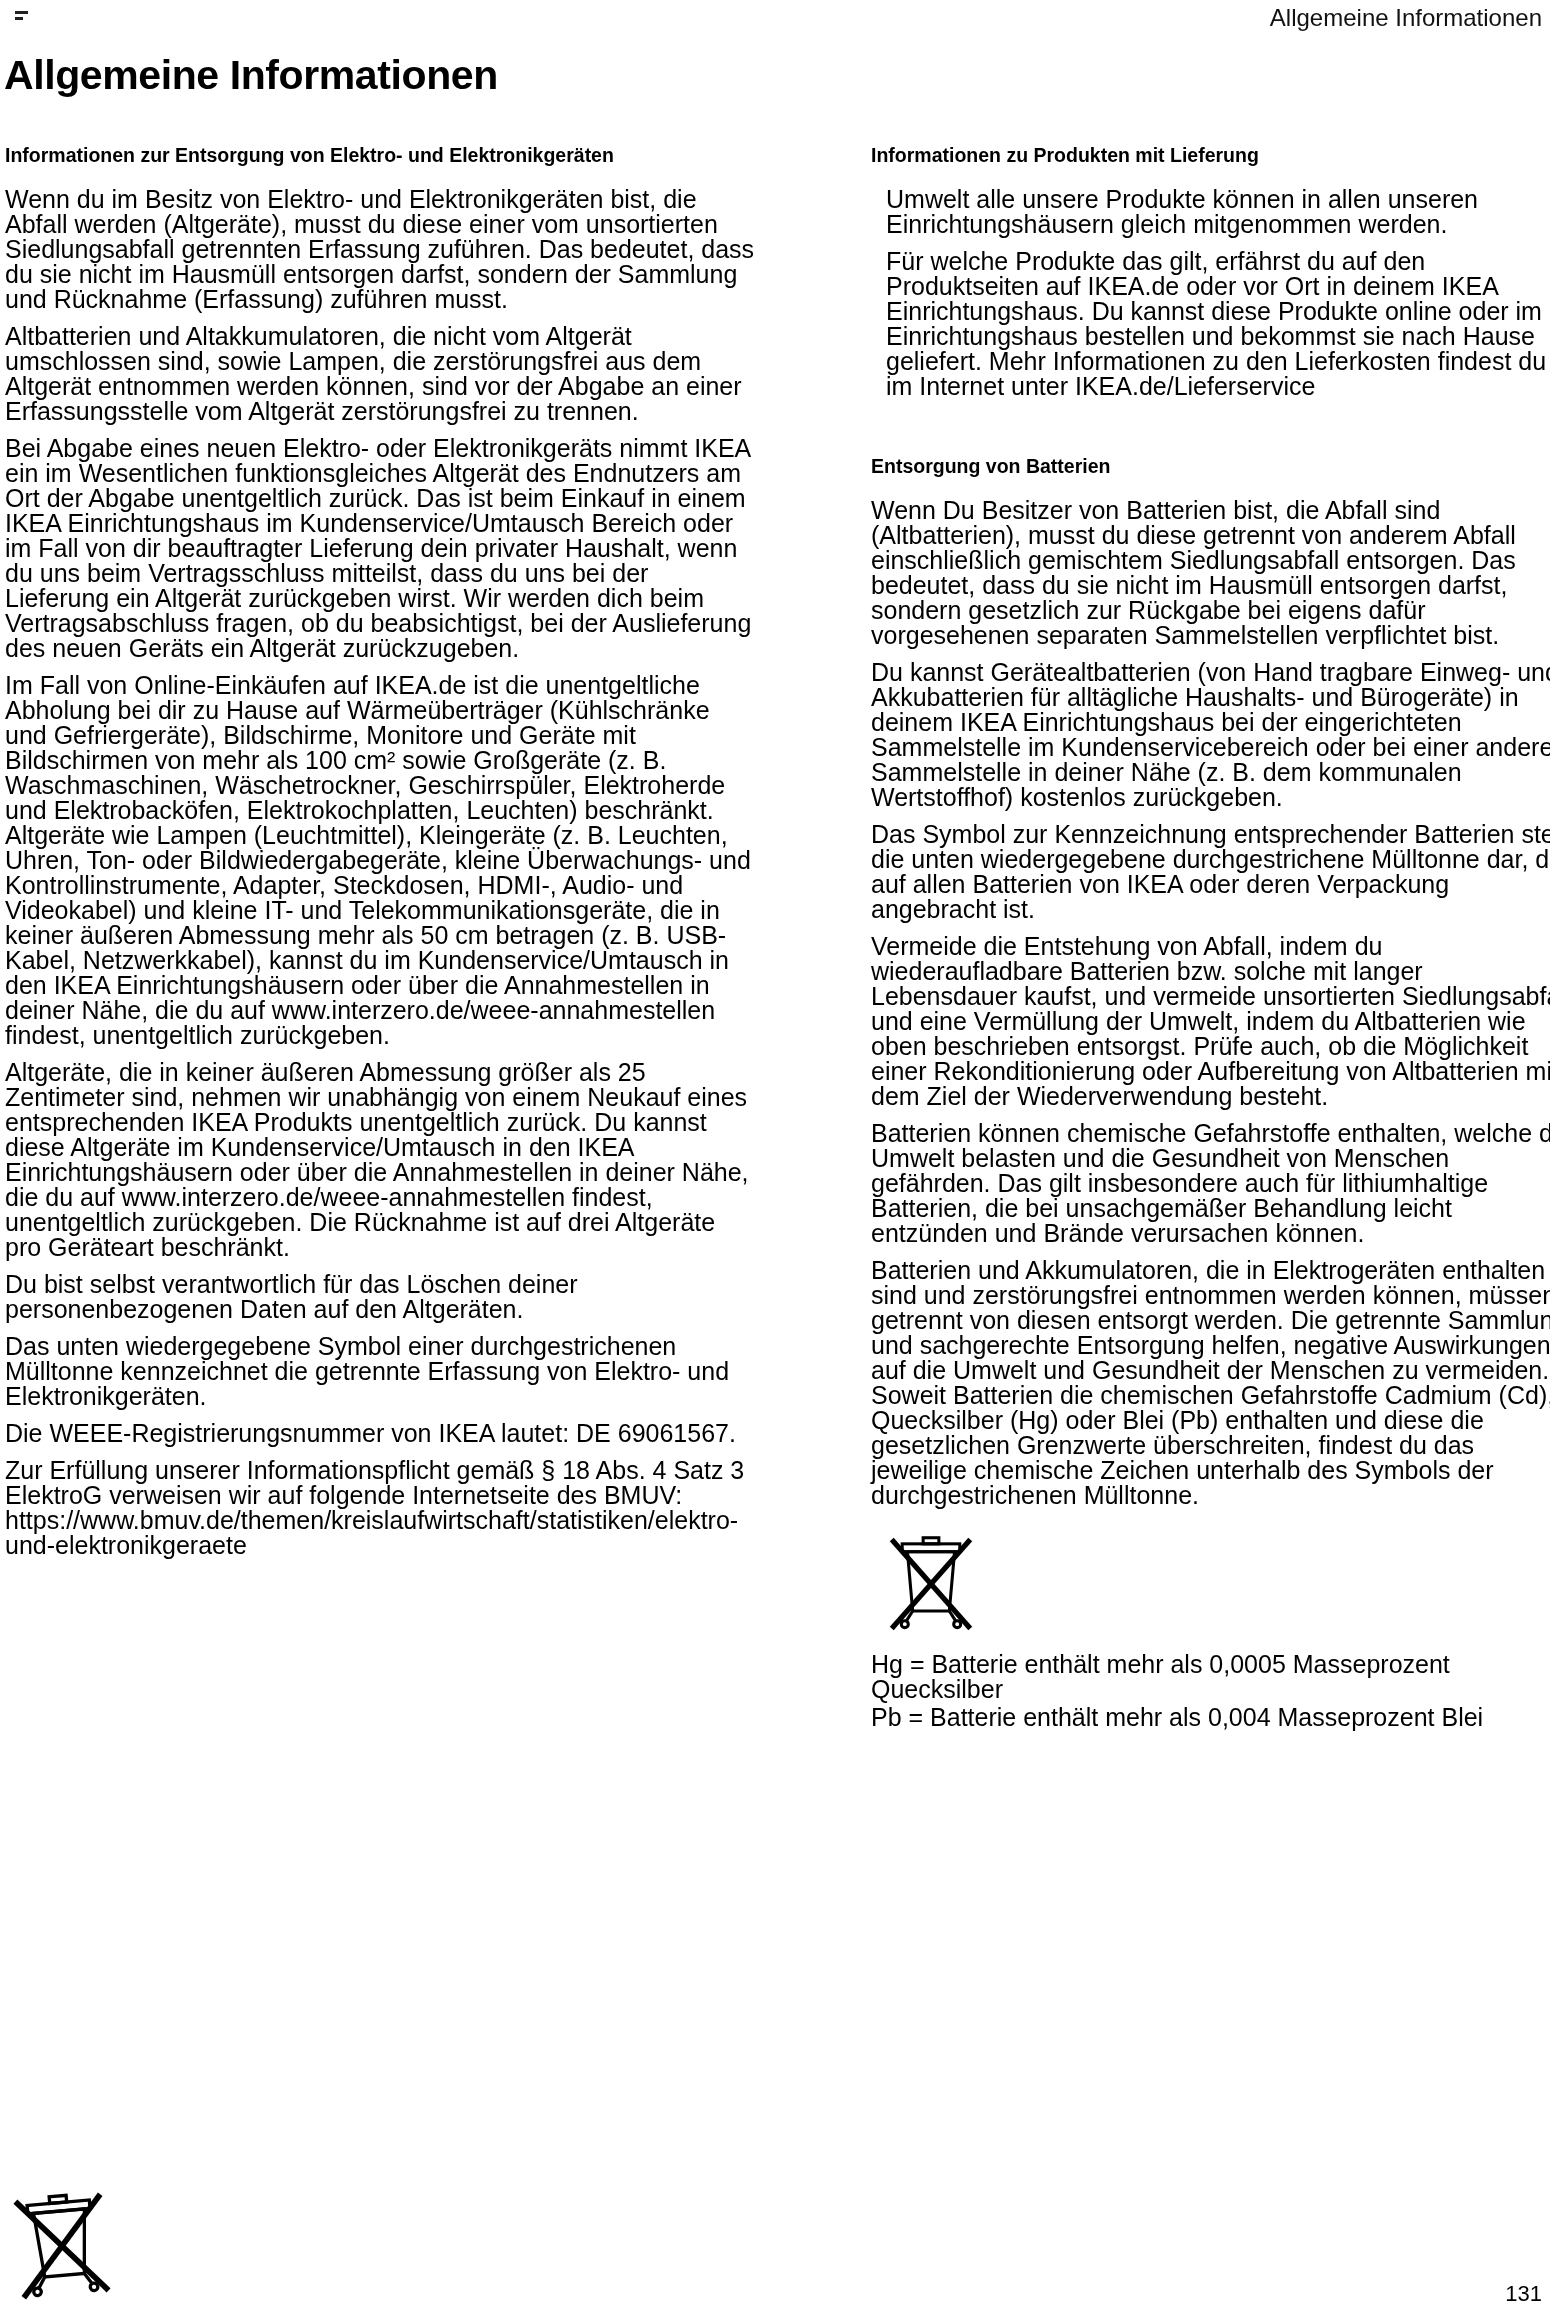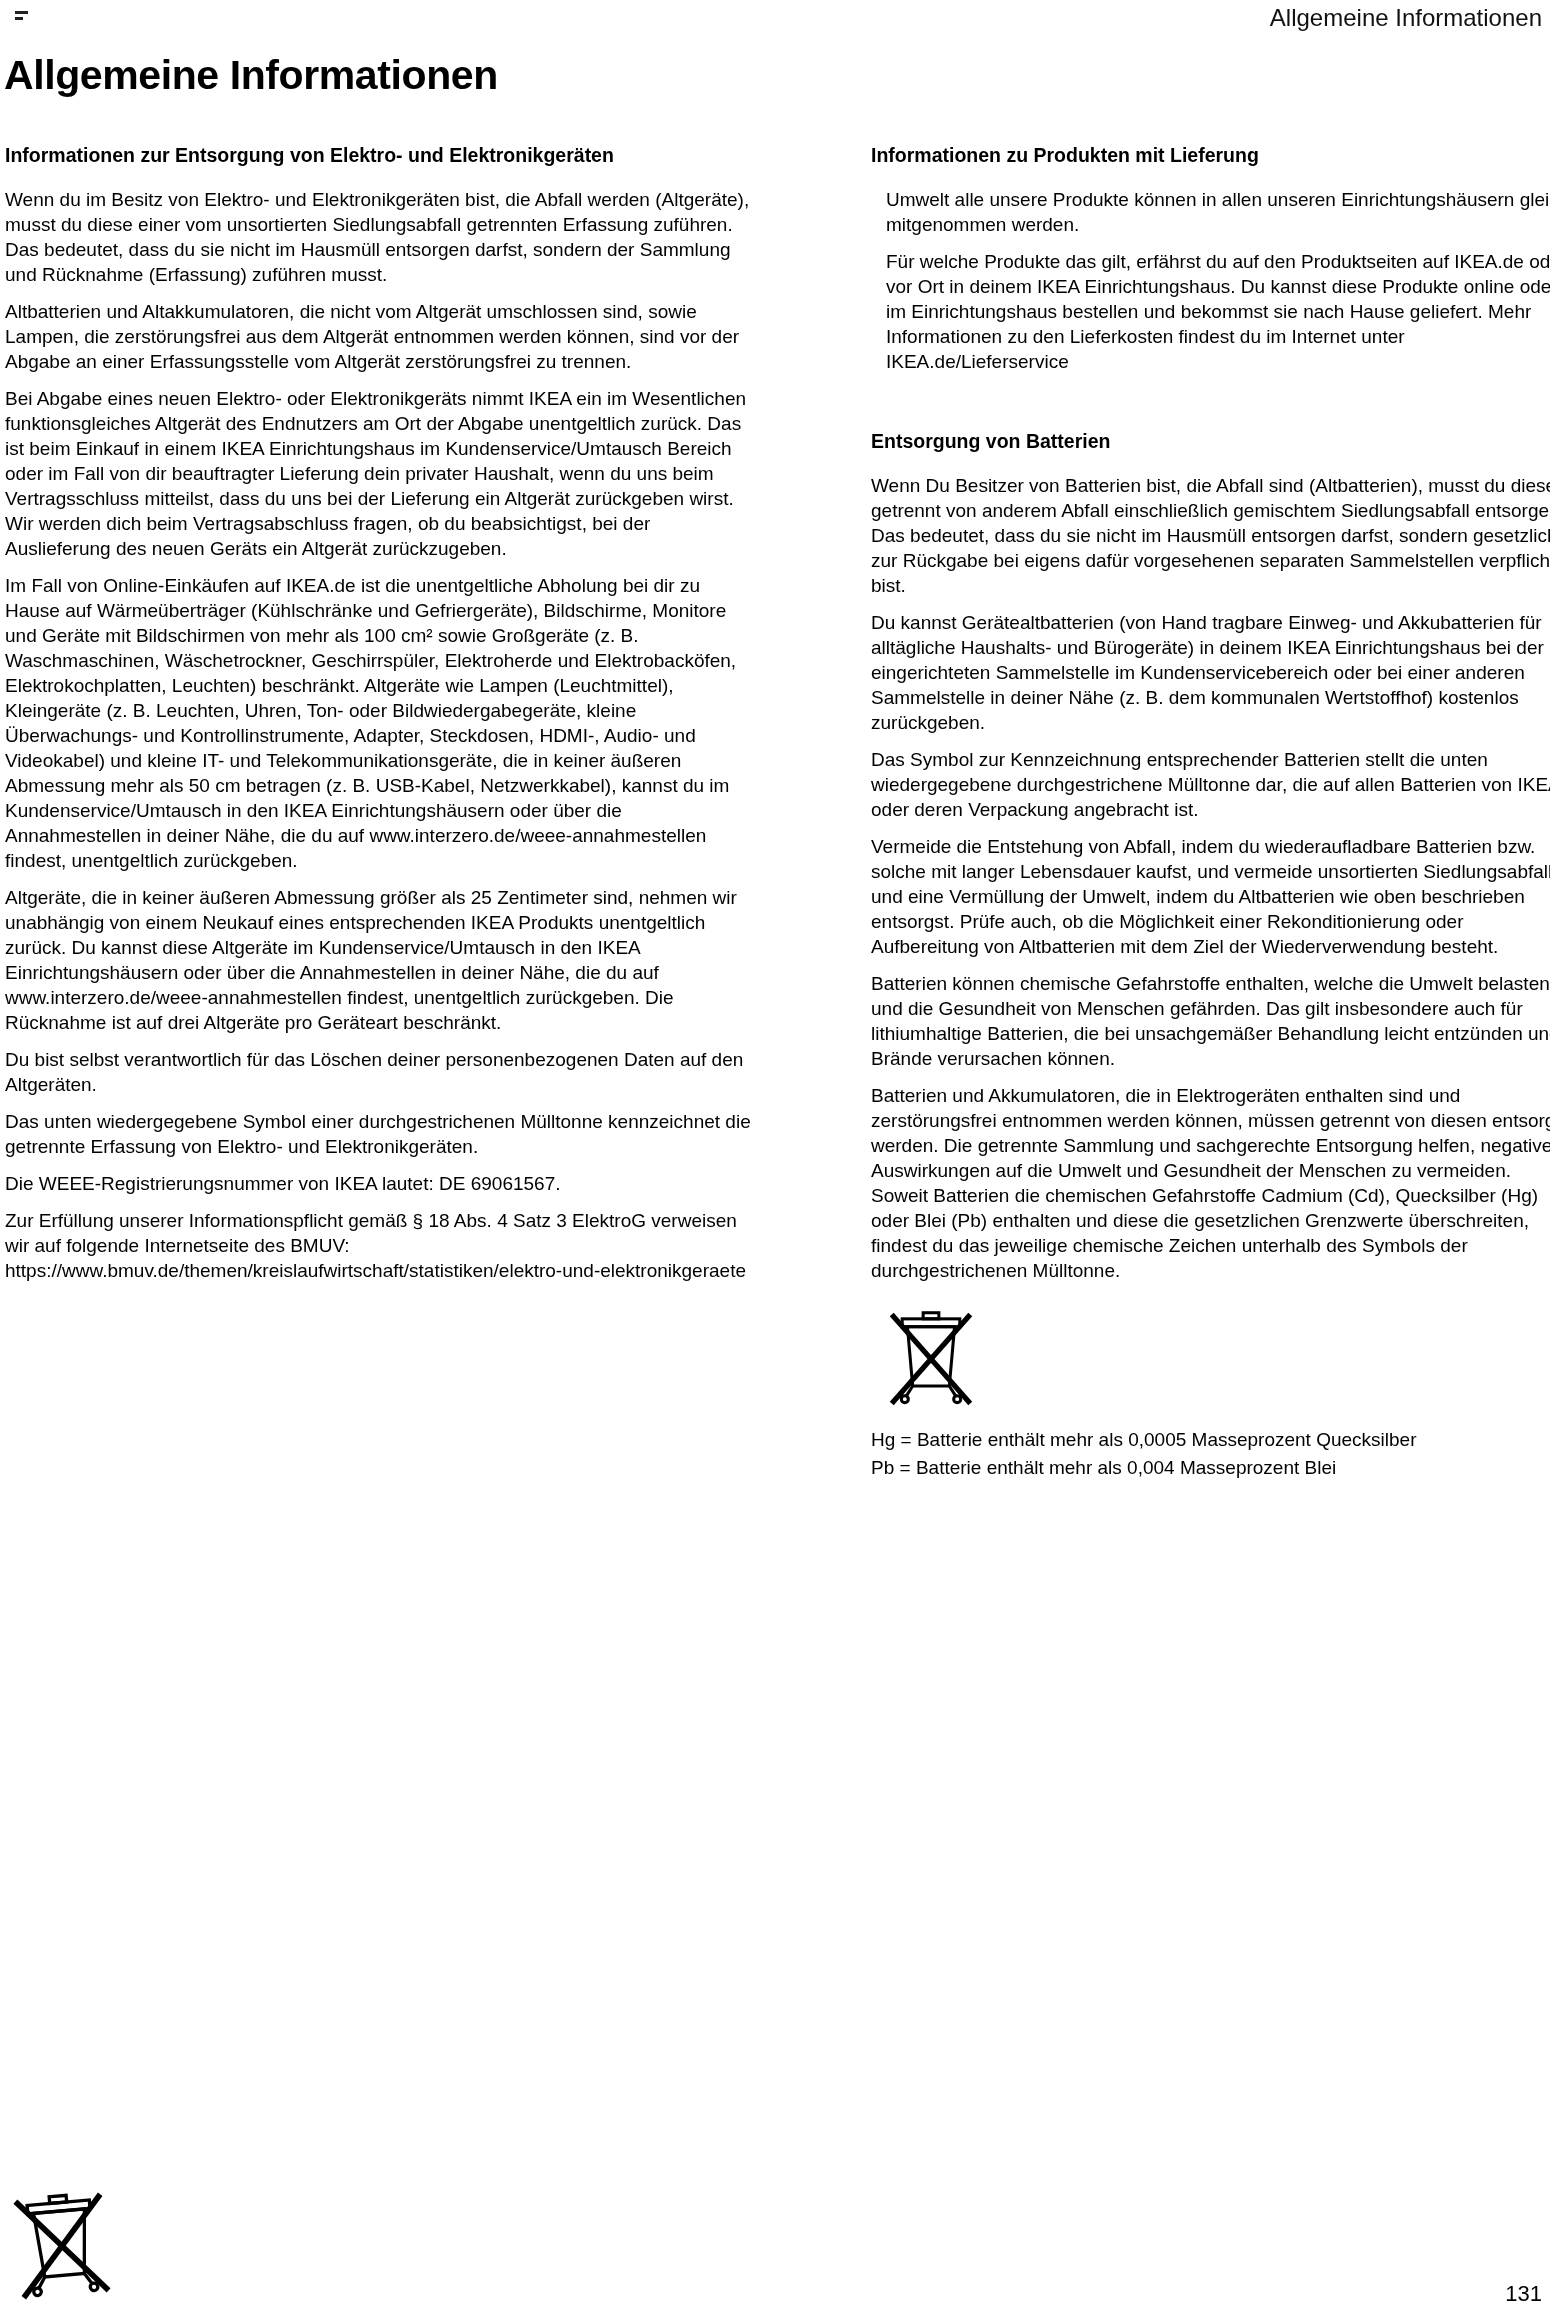--- a/index.html
+++ b/index.html
@@ -54,21 +54,21 @@
     gap: 116px;
   }
   .col-left  { width: 750px; }
   .col-right { width: 702px; }
   h2 {
     font-size: 19.5px;
     font-weight: 700;
     margin: 0 0 20px 0;
   }
   p {
-    font-size: 19px;
+    font-size: 25px;
     line-height: 25px;
     margin: 0 0 12px 0;
     overflow-wrap: break-word;
   }
   .indent { padding-left: 15px; }
   .batteries-heading { margin-top: 56px; }
   .bin-wrap {
     margin: 26px 0 18px 12px;
     line-height: 0;
   }

